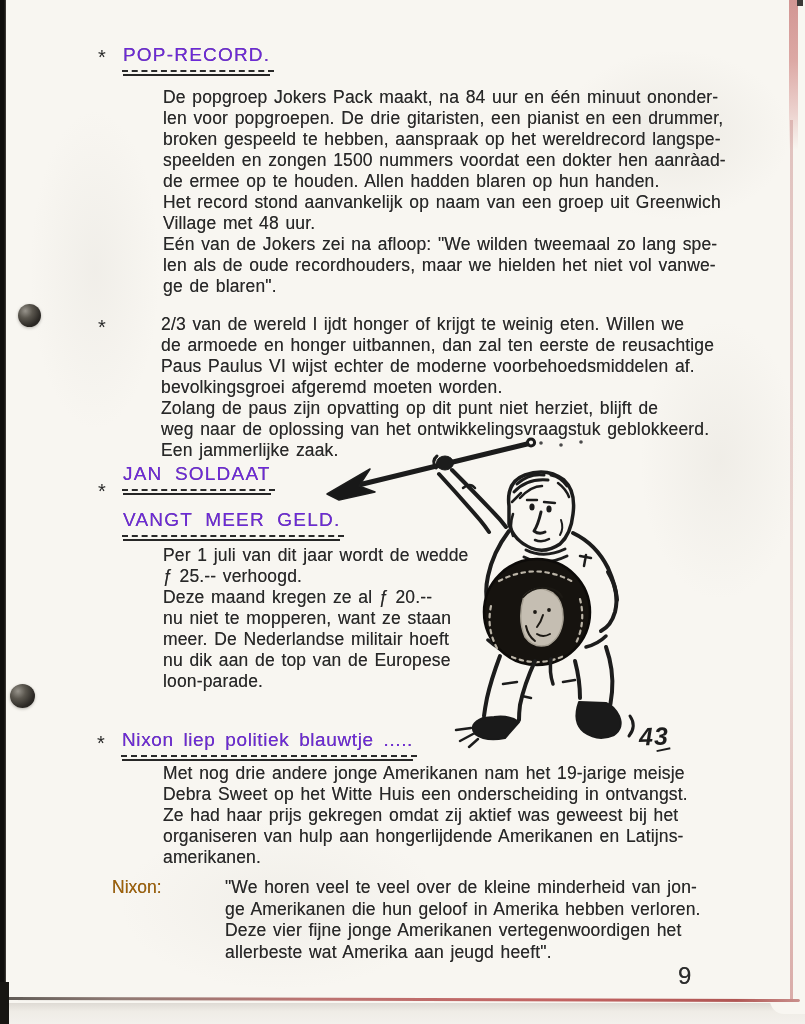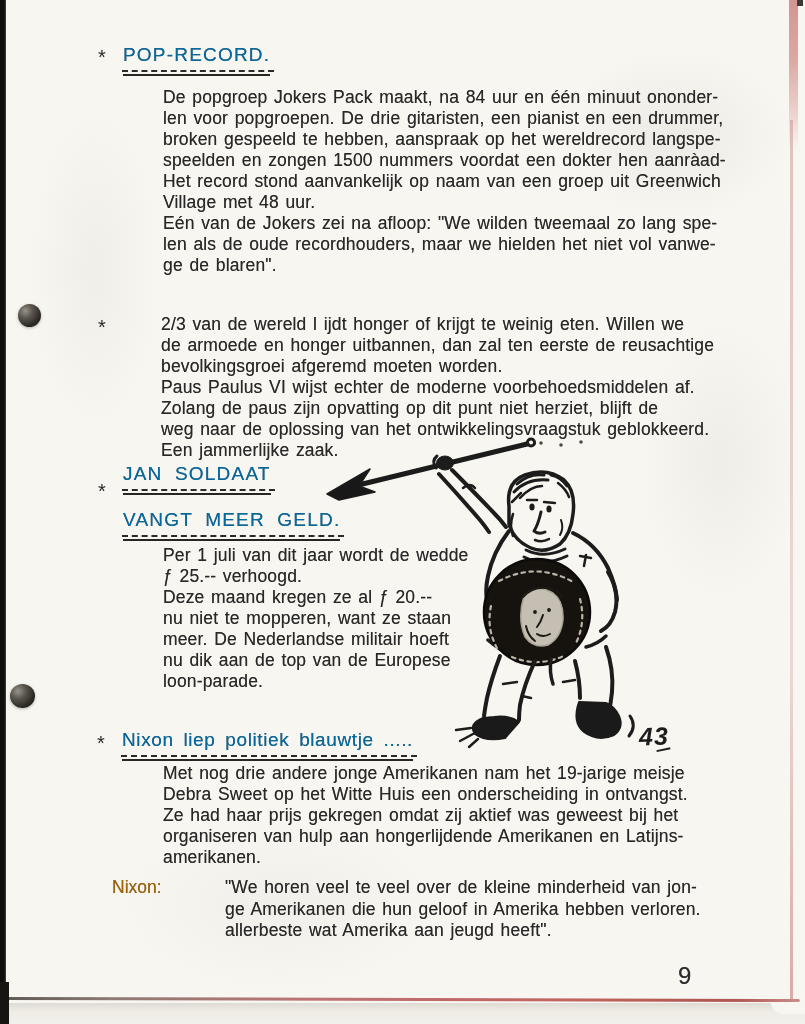--- a/index.html
+++ b/index.html
@@ -25,21 +25,21 @@
   .corner-curve{position:absolute;left:770px;top:1000px;width:35px;height:14px;
              background:#f8f6f1;border-bottom-left-radius:14px;}
   
   .hole{position:absolute;border-radius:50%;
         background:radial-gradient(circle at 32% 30%,#98948c 0,#5a564e 32%,#2c2925 68%,#1d1b18 100%);
         box-shadow:0 1px 3px rgba(60,55,50,.35);}
   .hole.h1{left:18px;top:304px;width:23px;height:23px;}
   .hole.h2{left:10px;top:684px;width:25px;height:24px;}
   
   .ast{position:absolute;font-size:20px;color:#2a2a2a;}
-  .hd{position:absolute;white-space:pre;color:#0369a1;}
+  .hd{position:absolute;white-space:pre;color:#6d28d9;}
   .hd-text{display:inline-block;font-size:19px;letter-spacing:1.2px;word-spacing:6px;
            padding-bottom:2px;border-bottom:2.2px solid #262626;
            text-shadow:0 0 .5px rgba(35,35,35,.65);}
   .hd-text::after{content:"";display:block;height:3px;margin:1px -4px 0 -1px;
            border-bottom:2.6px dashed #2a2a2a;}
   .para{position:absolute;font-size:17.5px;line-height:21px;color:#282828;
         letter-spacing:.15px;word-spacing:1.6px;
         text-shadow:0 0 .5px rgba(40,40,40,.6);}
   .para .ln{white-space:pre;margin-left:40px;}
   .quote-lines{line-height:21.5px;}
@@ -75,33 +75,34 @@
   <div class="hole h1"></div>
   <div class="hole h2"></div>
 
   <div class="ast" style="left:98px;top:46px">*</div>
   <div class="hd" style="left:123px;top:44px"><span class="hd-text">POP-RECORD.</span></div>
   <div class="para" style="left:123px;top:87px">
       <div class="ln">De popgroep Jokers Pack maakt, na 84 uur en één minuut ononder-</div>
       <div class="ln">len voor popgroepen. De drie gitaristen, een pianist en een drummer,</div>
       <div class="ln">broken gespeeld te hebben, aanspraak op het wereldrecord langspe-</div>
       <div class="ln">speelden en zongen 1500 nummers voordat een dokter hen aanràad-</div>
+      <div class="ln">de ermee op te houden. Allen hadden blaren op hun handen.</div>
       <div class="ln">Het record stond aanvankelijk op naam van een groep uit Greenwich</div>
       <div class="ln">Village met 48 uur.</div>
       <div class="ln">Eén van de Jokers zei na afloop: "We wilden tweemaal zo lang spe-</div>
       <div class="ln">len als de oude recordhouders, maar we hielden het niet vol vanwe-</div>
       <div class="ln">ge de blaren".</div>
     </div>
 
   <div class="ast" style="left:98px;top:316px">*</div>
   <div class="para" style="left:121px;top:314px">
       <div class="ln">2/3 van de wereld l ijdt honger of krijgt te weinig eten. Willen we</div>
       <div class="ln">de armoede en honger uitbannen, dan zal ten eerste de reusachtige</div>
+      <div class="ln">Paus Paulus VI wijst echter de moderne voorbehoedsmiddelen af.</div>
       <div class="ln">bevolkingsgroei afgeremd moeten worden.</div>
-      <div class="ln">Paus Paulus VI wijst echter de moderne voorbehoedsmiddelen af.</div>
       <div class="ln">Zolang de paus zijn opvatting op dit punt niet herziet, blijft de</div>
       <div class="ln">weg naar de oplossing van het ontwikkelingsvraagstuk geblokkeerd.</div>
       <div class="ln">Een jammerlijke zaak.</div>
     </div>
 
   <div class="ast" style="left:98px;top:480px">*</div>
   <div class="hd" style="left:123px;top:463px"><span class="hd-text">JAN SOLDAAT</span></div>
   <div class="hd" style="left:123px;top:509px"><span class="hd-text">VANGT MEER GELD.</span></div>
   <div class="para" style="left:123px;top:545px">
       <div class="ln">Per 1 juli van dit jaar wordt de wedde</div>
@@ -209,18 +210,19 @@
       <div class="ln">Debra Sweet op het Witte Huis een onderscheiding in ontvangst.</div>
       <div class="ln">Ze had haar prijs gekregen omdat zij aktief was geweest bij het</div>
       <div class="ln">organiseren van hulp aan hongerlijdende Amerikanen en Latijns-</div>
       <div class="ln">amerikanen.</div>
     </div>
 
   <div class="quote-label" style="left:112px;top:877px">Nixon:</div>
   <div class="para quote-lines" style="left:185px;top:877px">
       <div class="ln">"We horen veel te veel over de kleine minderheid van jon-</div>
       <div class="ln">ge Amerikanen die hun geloof in Amerika hebben verloren.</div>
+      <div class="ln">Deze vier fijne jonge Amerikanen vertegenwoordigen het</div>
       <div class="ln">allerbeste wat Amerika aan jeugd heeft".</div>
     </div>
 
   <div class="page-num">9</div>
 
 </div>
 
 </body></html>

